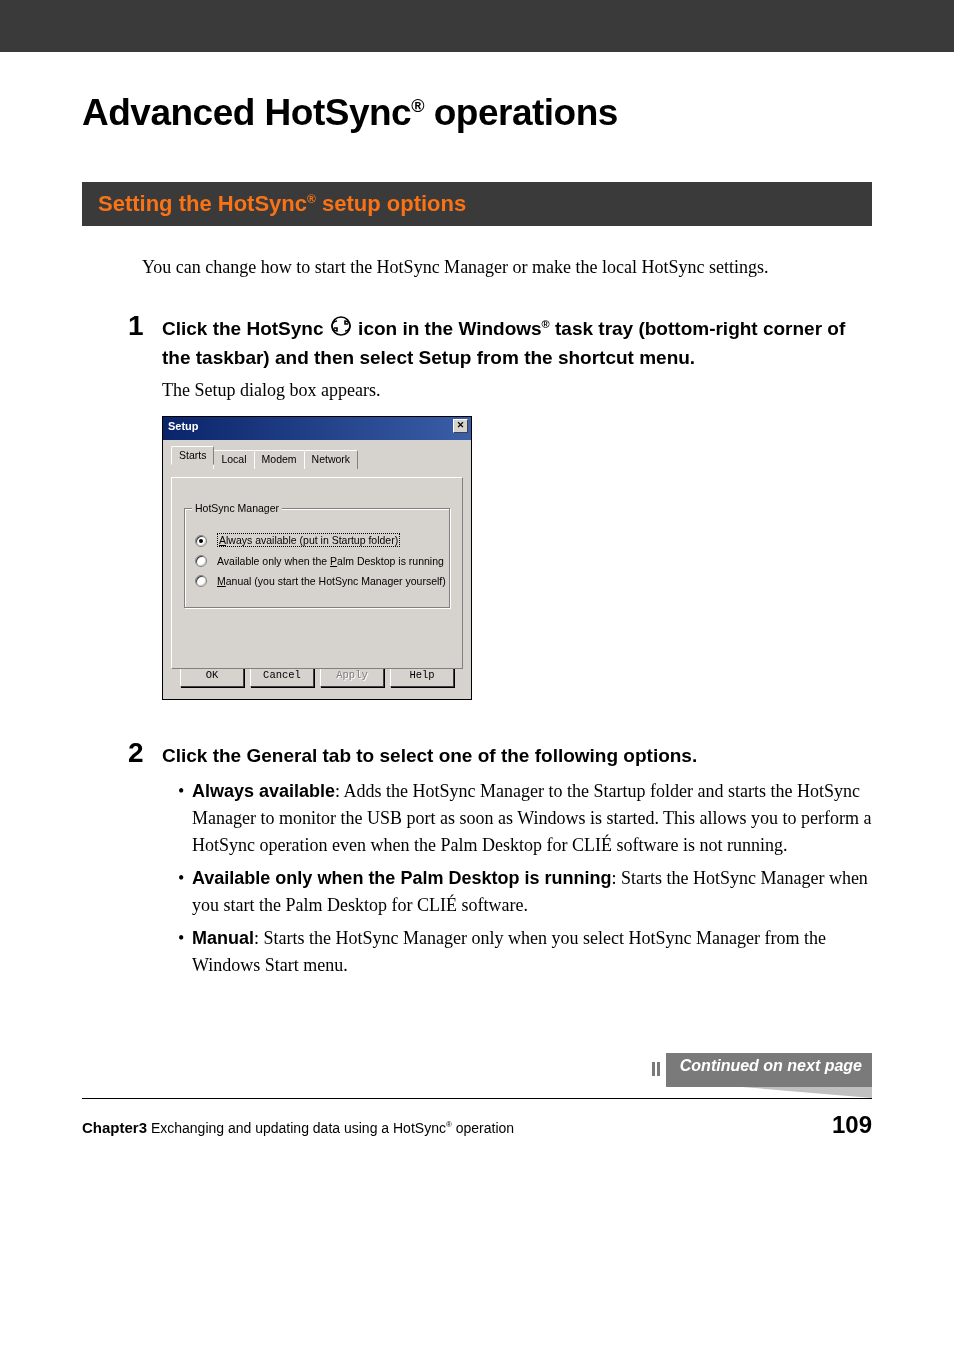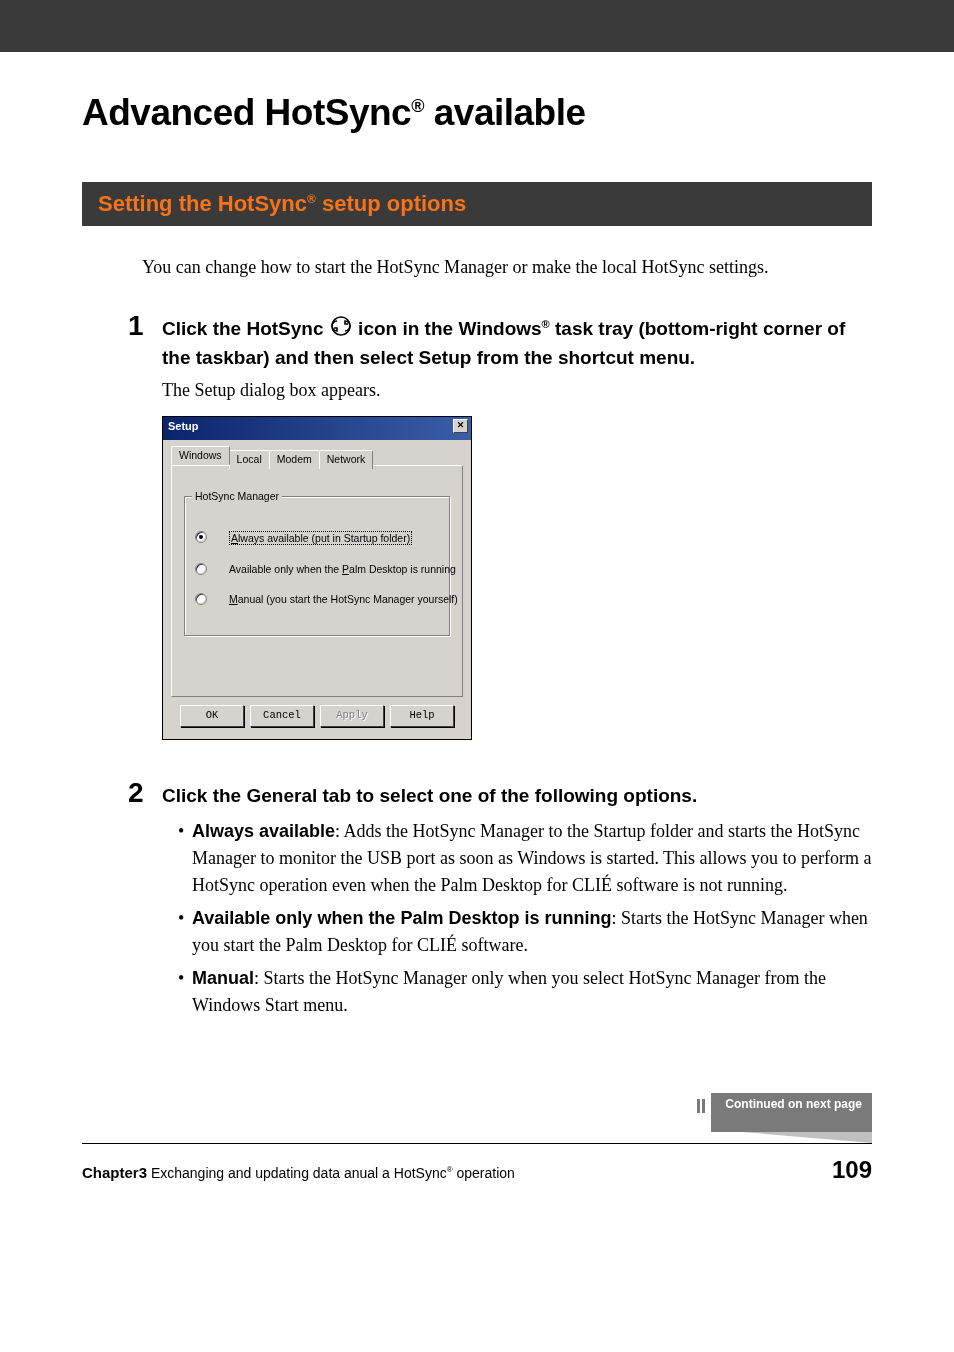--- a/index.html
+++ b/index.html
@@ -143,42 +143,42 @@
     z-index: 3;
     padding-bottom: 3px;
   }
   .tab-panel {
     border: 1px solid #808080;
     border-left-color: #fff;
     border-top-color: #fff;
     background: #d6d3ce;
     padding: 30px 12px 60px 12px;
     position: relative;
-    top: 0;
+    top: 12px;
     z-index: 1;
   }
   .group {
     border: 1px solid #808080;
     box-shadow: inset 1px 1px 0 #fff, 1px 1px 0 #fff;
     padding: 16px 10px 12px 10px;
     position: relative;
   }
   .group-title {
     position: absolute;
     top: -7px;
     left: 7px;
     background: #d6d3ce;
     padding: 0 3px;
     font-size: 10.5px;
   }
   .radio-row {
     display: flex;
-    align-items: flex-start;
-    gap: 22px;
-    margin: 18px 0;
+    align-items: flex-end;
+    gap: 10px;
+    margin: 8px 0;
     font-size: 10.5px;
   }
   .radio-dot {
     width: 10px; height: 10px;
     border-radius: 50%;
     border: 1px solid #808080;
     background: #fff;
     box-shadow: inset -1px -1px 0 #d6d3ce, inset 1px 1px 0 #404040;
     position: relative;
     flex-shrink: 0;
@@ -241,23 +241,24 @@
   }
 
   .continued {
     float: right;
     margin-top: 44px;
   }
   .continued-badge {
     background: #7a7a7a;
     color: #fff;
     font-family: Arial, Helvetica, sans-serif;
-    font-weight: bold;
-    font-size: 12px;
-    padding: 4px 10px 21px 14px;
+    font-style: italic;
+    font-weight: bold;
+    font-size: 16px;
+    padding: 4px 10px 12px 14px;
     display: inline-block;
     position: relative;
   }
   .continued-bars {
     display: inline-block;
     vertical-align: middle;
     margin-right: 4px;
   }
   .continued-bars span {
     display: inline-block;
@@ -295,21 +296,21 @@
   }
 </style>
 </head>
 <body>
 
 <div class="topbar"></div>
 
 <div class="page">
 
   <h1 class="main-heading">
-    <span>Advanced HotSync</span><sup>®</sup><span> available</span>
+    <span>Advanced HotSync</span><sup>®</sup><span> operations</span>
   </h1>
 
   <div class="section-bar">
     <span>Setting the HotSync</span><sup>®</sup><span> setup options</span>
   </div>
 
   <p class="intro">You can change how to start the HotSync Manager or make the local HotSync settings.</p>
 
   <div class="step">
     <div class="step-num">1</div>
@@ -327,21 +328,21 @@
       </p>
       <p class="step-result">The Setup dialog box appears.</p>
 
       <div class="dialog">
         <div class="dlg-titlebar">
           <span>Setup</span>
           <div class="dlg-close">✕</div>
         </div>
         <div class="dlg-body">
           <div class="tabs">
-            <div class="tab active">Windows</div>
+            <div class="tab active">Starts</div>
             <div class="tab">Local</div>
             <div class="tab">Modem</div>
             <div class="tab">Network</div>
           </div>
           <div class="tab-panel">
             <div class="group">
               <div class="group-title">HotSync Manager</div>
 
               <div class="radio-row">
                 <div class="radio-dot sel"></div>
@@ -393,18 +394,18 @@
     </div>
   </div>
 
   <div class="continued">
     <span class="continued-bars"><span></span><span></span></span><span class="continued-badge">Continued on next page</span>
     <div class="continued-arrow"></div>
   </div>
 
   <div class="footer">
     <div class="footer-left">
-      <b>Chapter3</b><span>  Exchanging and updating data anual a HotSync</span><sup>®</sup><span>  operation</span>
+      <b>Chapter3</b><span>  Exchanging and updating data using a HotSync</span><sup>®</sup><span>  operation</span>
     </div>
     <div class="footer-right">109</div>
   </div>
 
 </div>
 
 </body></html>

